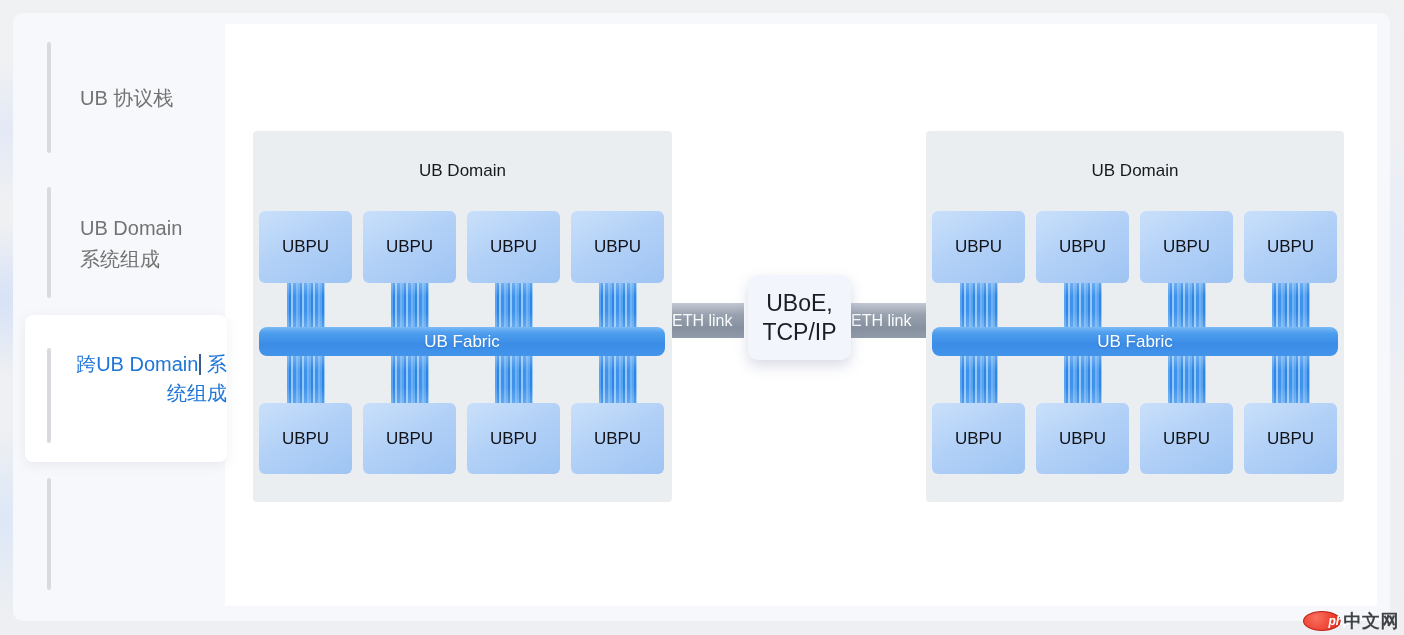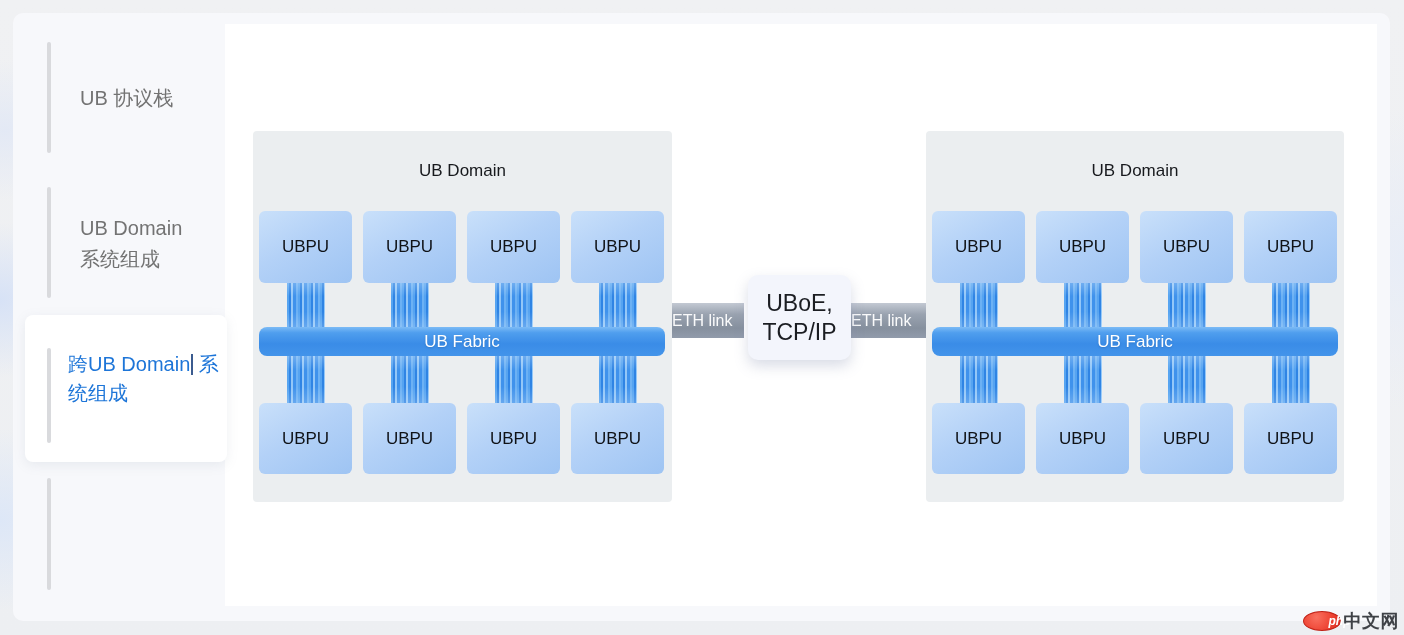--- a/index.html
+++ b/index.html
@@ -29,21 +29,21 @@
   .rail { position:absolute; width:4px; background:#d9dadd; border-radius:2px; }
   .nav-text { position:absolute; left:80px; color:#737373; font-size:20px; cursor:default; }
   .nav-text .ln { display:block; }
 
   .active-card {
     position:absolute; left:25px; top:315px; width:202px; height:147px;
     background:#ffffff; border-radius:8px;
     box-shadow:0 3px 12px rgba(125,136,158,0.13);
   }
   .active-text { position:absolute; left:68px; top:350px; line-height:29px;
-    color:#1d75d8; font-size:20px; }
+    color:#1d75d8; font-size:20px;text-align:right; }
   .caret { display:inline-block; width:2px; height:21px; background:#3b5b8f;
     vertical-align:-4px; margin-left:1px; }
 
   
   .domain {
     position:absolute; top:107px; width:419px; height:371px;
     background:#ebeef0; border-radius:4px;
   }
   .domain-title {
     position:absolute; top:30px; width:100%; text-align:center;

